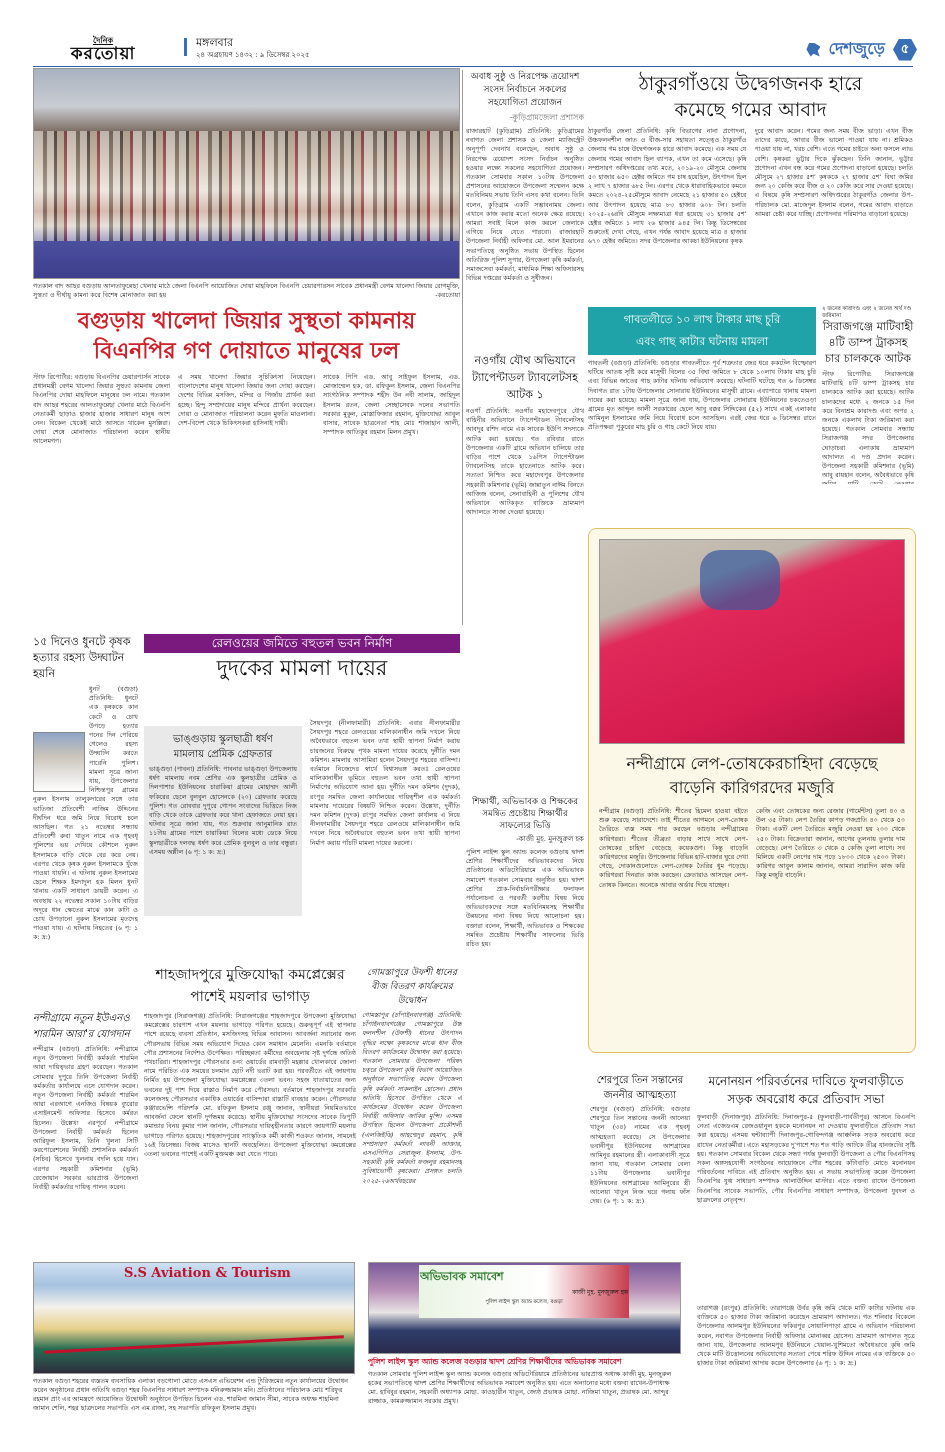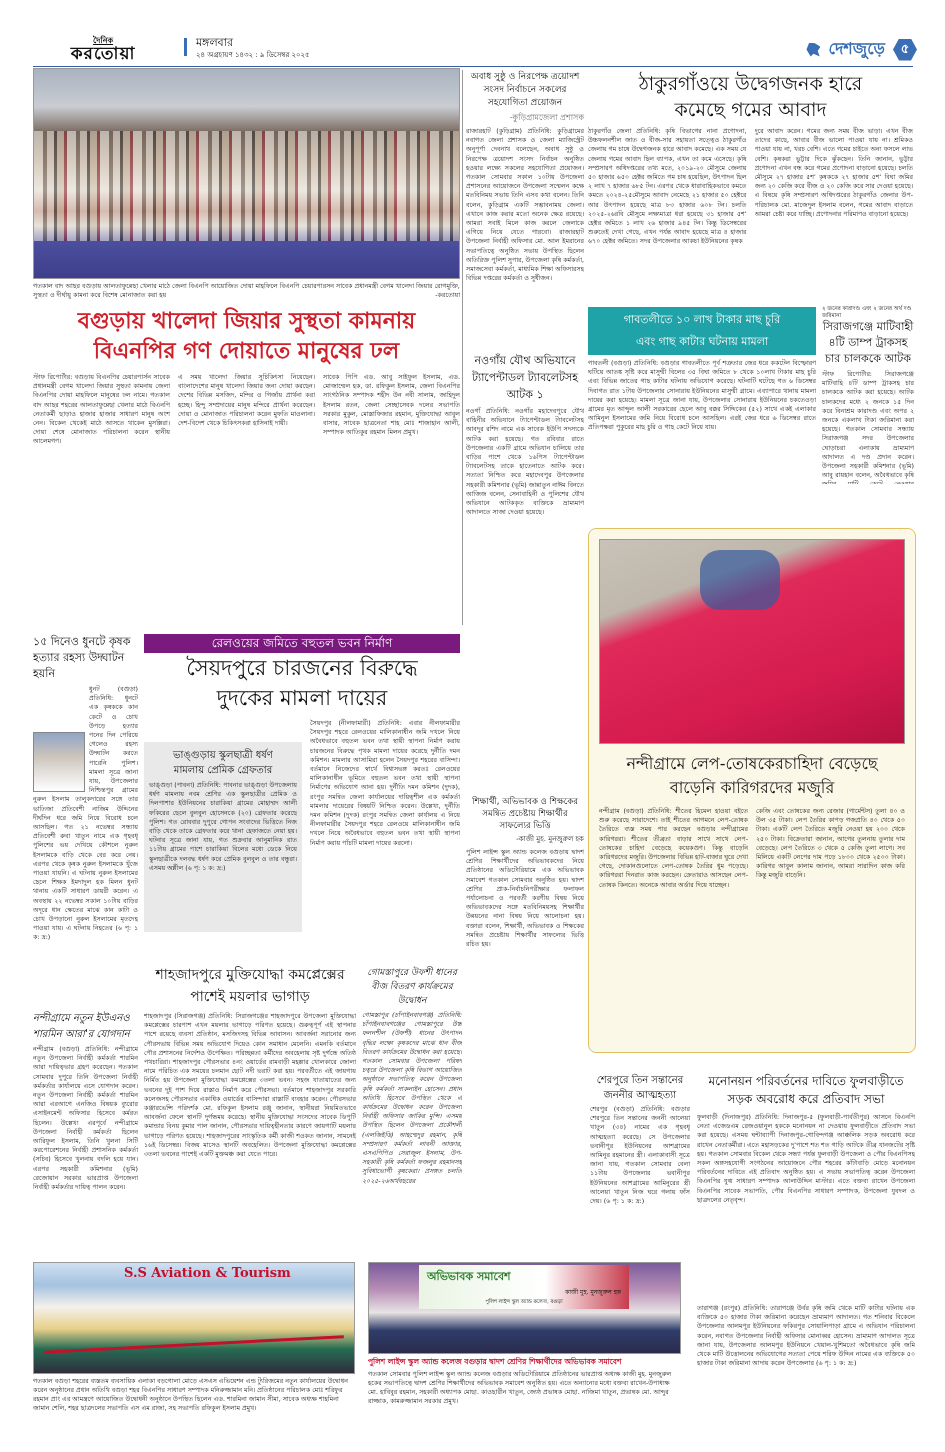--- a/index.html
+++ b/index.html
@@ -107,27 +107,26 @@
   <div class="body-text" style="height:290px;margin-top:2px;">
     <div style="float:left;width:52px;height:60px;margin:48px 4px 2px 0;background:linear-gradient(180deg,#8fa5c6,#cbc4bb 40%,#e9e7e4 75%,#ffffff);border:1px solid #888;"></div>
     <span>ধুনট (বগুড়া) প্রতিনিধি: ধুনটে এক কৃষককে কান কেটে ও চোখ উপড়ে হত্যার পনের দিন পেরিয়ে গেলেও রহস্য উদ্ঘাটন করতে পারেনি পুলিশ। মামলা সূত্রে জানা যায়, উপজেলার নিশ্চিন্তপুর গ্রামের নুরুল ইসলাম তালুকদারের সঙ্গে তার ভাতিজা প্রতিবেশী নাজিম উদ্দিনের দীর্ঘদিন ধরে জমি নিয়ে বিরোধ চলে আসছিল। গত ২১ নভেম্বর সন্ধ্যায় প্রতিবেশী রুবা খাতুন নামে এক গৃহবধূ পুলিশের ভয় দেখিয়ে কৌশলে নুরুল ইসলামকে বাড়ি থেকে বের করে নেয়। এরপর থেকে কৃষক নুরুল ইসলামকে খুঁজে পাওয়া যায়নি। এ ঘটনায় নুরুল ইসলামের ছেলে শিক্ষক ইমদাদুল হক মিলন ধুনট থানায় একটি সাধারণ ডায়রী করেন। এ অবস্থায় ২২ নভেম্বর সকাল ১০টায় বাড়ির অদূরে ধান ক্ষেতের মাঝে কান কাটা ও চোখ উপড়ানো নুরুল ইসলামের মৃতদেহ পাওয়া যায়। এ ঘটনায় নিহতের</span>
     <span>(৬ পৃ: ১ ক: দ্র:)</span>
   </div>
 </div>
 
 <div class="abs" style="left:144px;top:634px;width:316px;">
   <div class="head" style="background:#7b1a7e;color:#fff;font-size:12px;line-height:19px;">রেলওয়ের জমিতে বহুতল ভবন নির্মাণ</div>
   <div class="head" style="font-size:21px;line-height:30px;">
-    <div>সৈয়দপুরে চারজনের বিরুদ্ধে</div>
     <div>দুদকের মামলা দায়ের</div>
   </div>
 </div>
 <div class="abs body-text" style="left:310px;top:718px;width:150px;height:200px;">সৈয়দপুর (নীলফামারী) প্রতিনিধি: এবার নীলফামারীর সৈয়দপুর শহরে রেলওয়ের মালিকানাধীন জমি দখলে নিয়ে অবৈধভাবে বহুতল ভবন তথা স্থায়ী স্থাপনা নির্মাণ করায় চারজনের বিরুদ্ধে পৃথক মামলা দায়ের করেছে দুর্নীতি দমন কমিশন। মামলার আসামিরা হলেন সৈয়দপুর শহরের বাসিন্দা। বর্তমানে নিজেদের স্বার্থে বিশ্বাসভঙ্গ করতঃ রেলওয়ের মালিকানাধীন ভূমিতে বহুতল ভবন তথা স্থায়ী স্থাপনা নির্মাণের অভিযোগ আনা হয়। দুর্নীতি দমন কমিশন (দুদক), রংপুর সমন্বিত জেলা কার্যালয়ের দায়িত্বশীল এক কর্মকর্তা মামলার দায়েরের বিষয়টি নিশ্চিত করেন। উল্লেখ্য, দুর্নীতি দমন কমিশন (দুদক) রংপুর সমন্বিত জেলা কার্যালয় এ নিয়ে নীলফামারীর সৈয়দপুর শহরে রেলওয়ে মালিকানাধীন জমি দখলে নিয়ে অবৈধভাবে বহুতল ভবন তথা স্থায়ী স্থাপনা নির্মাণ করায় পাঁচটি মামলা দায়ের করলো।</div>
 
-<div class="abs" style="left:144px;top:726px;width:158px;height:190px;background:#e9e9e9;padding:5px;margin-top:16px;">
+<div class="abs" style="left:144px;top:726px;width:158px;height:190px;background:#e9e9e9;padding:5px;">
   <div class="head" style="font-size:10px;line-height:15px;">
     <div>ভাঙ্গুড়ায় স্কুলছাত্রী ধর্ষণ</div>
     <div>মামলায় প্রেমিক গ্রেফতার</div>
   </div>
   <div class="body-text" style="height:140px;margin-top:3px;">
     <span>ভাঙ্গুড়া (পাবনা) প্রতিনিধি: পাবনার ভাঙ্গুড়া উপজেলায় ধর্ষণ মামলায় নবম শ্রেণির এক স্কুলছাত্রীর প্রেমিক ও দিলপাশার ইউনিয়নের চারাকিয়া গ্রামের মোহাম্মদ আলী ফকিরের ছেলে বুলবুল হোসেনকে (২০) গ্রেফতার করেছে পুলিশ। গত রোববার দুপুরে গোপন সংবাদের ভিত্তিতে নিজ বাড়ি থেকে তাকে গ্রেফতার করে থানা হেফাজতে নেয়া হয়। ঘটনার সূত্রে জানা যায়, গত শুক্রবার আনুমানিক রাত ১১টায় গ্রামের পাশে চারাকিয়া বিলের মধ্যে ডেকে নিয়ে স্কুলছাত্রীকে দলবদ্ধ ধর্ষণ করে প্রেমিক বুলবুল ও তার বন্ধুরা। এসময় অশ্লীল</span>
     <span>(৬ পৃ: ১ ক: দ্র:)</span>
   </div>
 </div>
 
@@ -181,20 +180,20 @@
   </div>
 </div>
 
 <div class="abs photo" style="left:33px;top:1262px;width:322px;height:112px;background:linear-gradient(180deg,#cfe0f2 0%,#a5c2df 20%,#f4f1ec 40%,#e7d089 60%,#276d54 78%,#2f2d3c 100%);">
   <div class="abs" style="left:90px;top:2px;font-family:'DejaVu Serif',serif;font-weight:bold;font-size:13px;color:#c3102b;">S.S Aviation &amp; Tourism</div>
   <div class="abs" style="left:10px;top:80px;width:300px;height:3px;background:#c3102b;transform:rotate(-3deg);"></div>
 </div>
 <div class="abs caption" style="left:33px;top:1376px;width:322px;height:45px;overflow:hidden;">গতকাল বগুড়া শহরের ব্যস্ততম ব্যবসায়িক এলাকা বড়গোলা মোড়ে এসএস এভিয়েশন এন্ড ট্যুরিজমের নতুন কার্যালয়ের উদ্বোধন করেন অনুষ্ঠানের প্রধান অতিথি বগুড়া শহর বিএনপির সাধারণ সম্পাদক মনিরুজ্জামান মনি। প্রতিষ্ঠানের পরিচালক মোঃ শরিফুর রহমান প্রাং এর আমন্ত্রণে আয়োজিত উদ্বোধনী অনুষ্ঠানে উপস্থিত ছিলেন এড. শারমিনা জামান সীমা, সাবেক অধ্যক্ষ শাহমিনা জামান শেলি, শহর ছাত্রদলের সভাপতি এস এম রাজা, সহ সভাপতি রফিকুল ইসলাম প্রমুখ।</div>
 
 <div class="abs photo" style="left:368px;top:1262px;width:313px;height:92px;background:linear-gradient(180deg,#7a5b9b 0%,#b88fb7 30%,#e8e4e4 55%,#2f3d6b 75%,#2b2b4d 100%);">
-  <div class="abs" style="left:50px;top:2px;width:210px;height:44px;background:linear-gradient(90deg,#e9f4e3,#ffffff 60%,#c73d4e);padding:3px 8px;">
+  <div class="abs" style="left:50px;top:2px;width:210px;height:53px;background:linear-gradient(90deg,#e9f4e3,#ffffff 60%,#c73d4e);padding:3px 1px;">
     <div style="font-size:11px;font-weight:bold;color:#2e7d2e;">অভিভাবক সমাবেশ</div>
     <div style="font-size:6px;text-align:right;">কাজী মুহ. মুনজুরুল হক</div>
     <div style="font-size:5px;text-align:center;">পুলিশ লাইন্স স্কুল অ্যান্ড কলেজ, বগুড়া</div>
   </div>
 </div>
 <div class="abs" style="left:368px;top:1356px;width:313px;font-size:7.5px;font-weight:bold;color:#c8102e;line-height:11px;">পুলিশ লাইন্স স্কুল অ্যান্ড কলেজ বগুড়ার দ্বাদশ শ্রেণির শিক্ষার্থীদের অভিভাবক সমাবেশ</div>
 <div class="abs caption" style="left:368px;top:1369px;width:313px;height:45px;overflow:hidden;">গতকাল সোমবার পুলিশ লাইন্স স্কুল অ্যান্ড কলেজ বগুড়ার অডিটোরিয়ামে প্রতিষ্ঠানের ভারপ্রাপ্ত অধ্যক্ষ কাজী মুহ. মুনজুরুল হকের সভাপতিত্বে দ্বাদশ শ্রেণির শিক্ষার্থীদের অভিভাবক সমাবেশ অনুষ্ঠিত হয়। এতে অন্যান্যের মধ্যে বক্তব্য রাখেন-উপাধ্যক্ষ মো. হাবিবুর রহমান, সহকারী অধ্যাপক মোছা. কাওছারীন খাতুন, জ্যেষ্ঠ প্রভাষক মোছা. নাজিমা খাতুন, প্রভাষক মো. আব্দুর রাজ্জাক, কামরুজ্জামান সরকার প্রমুখ।</div>
 
 </body></html>

